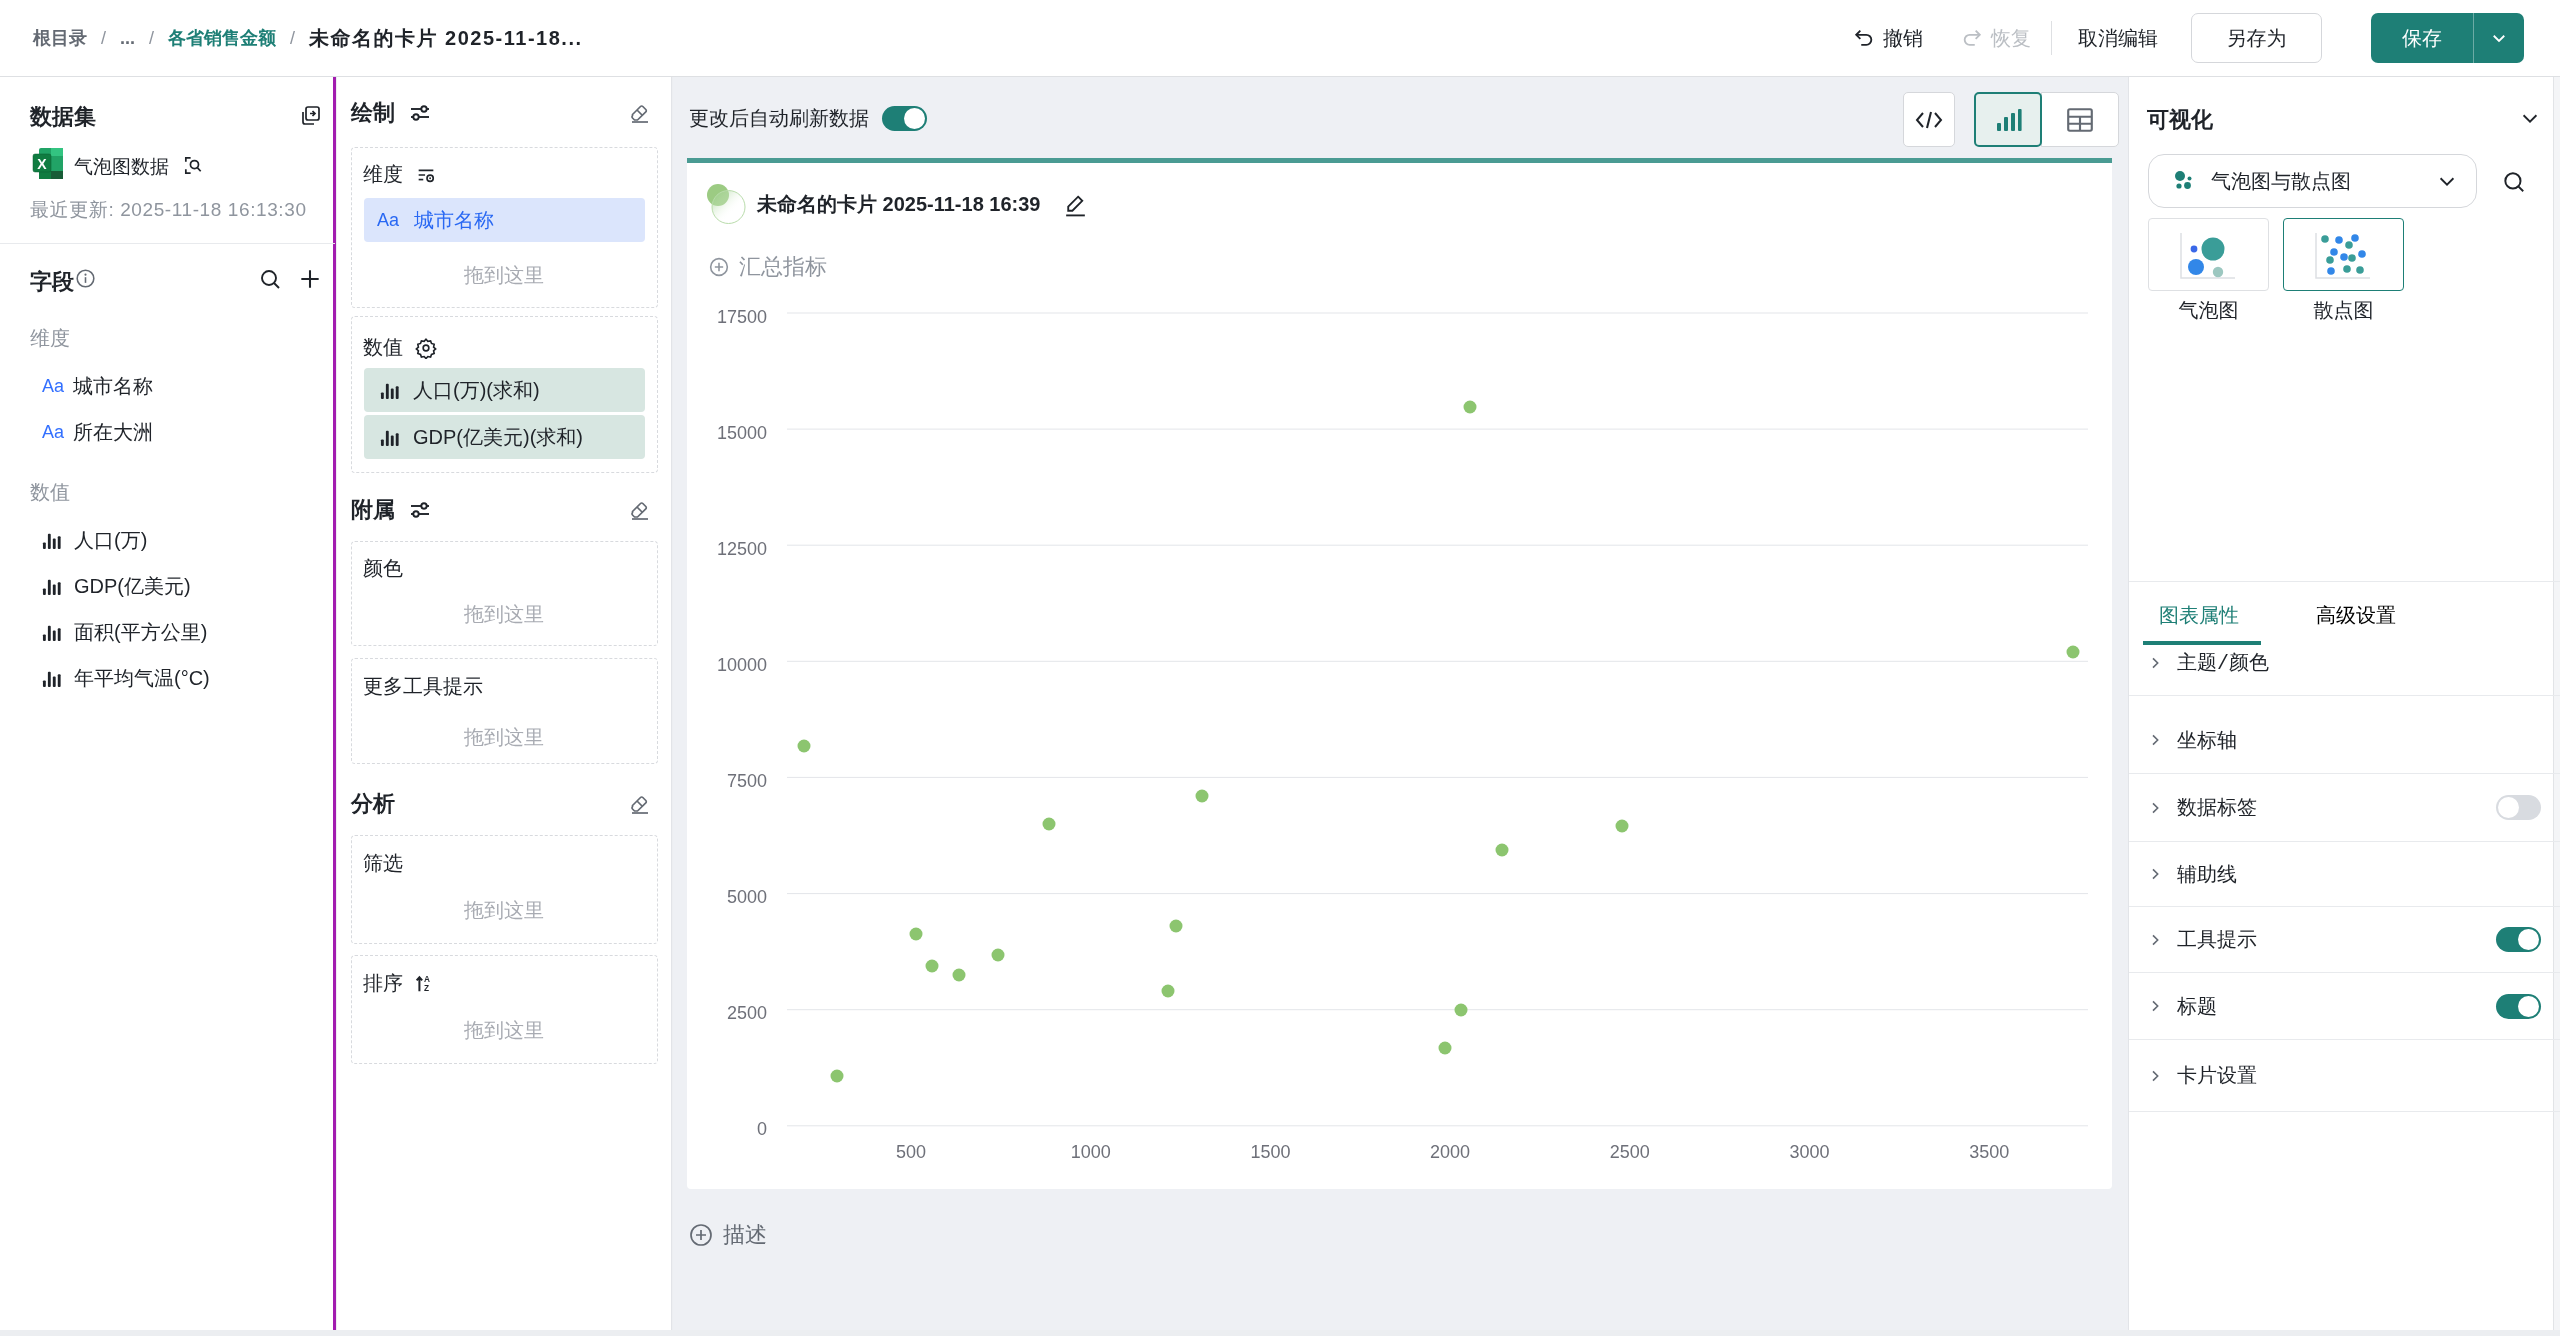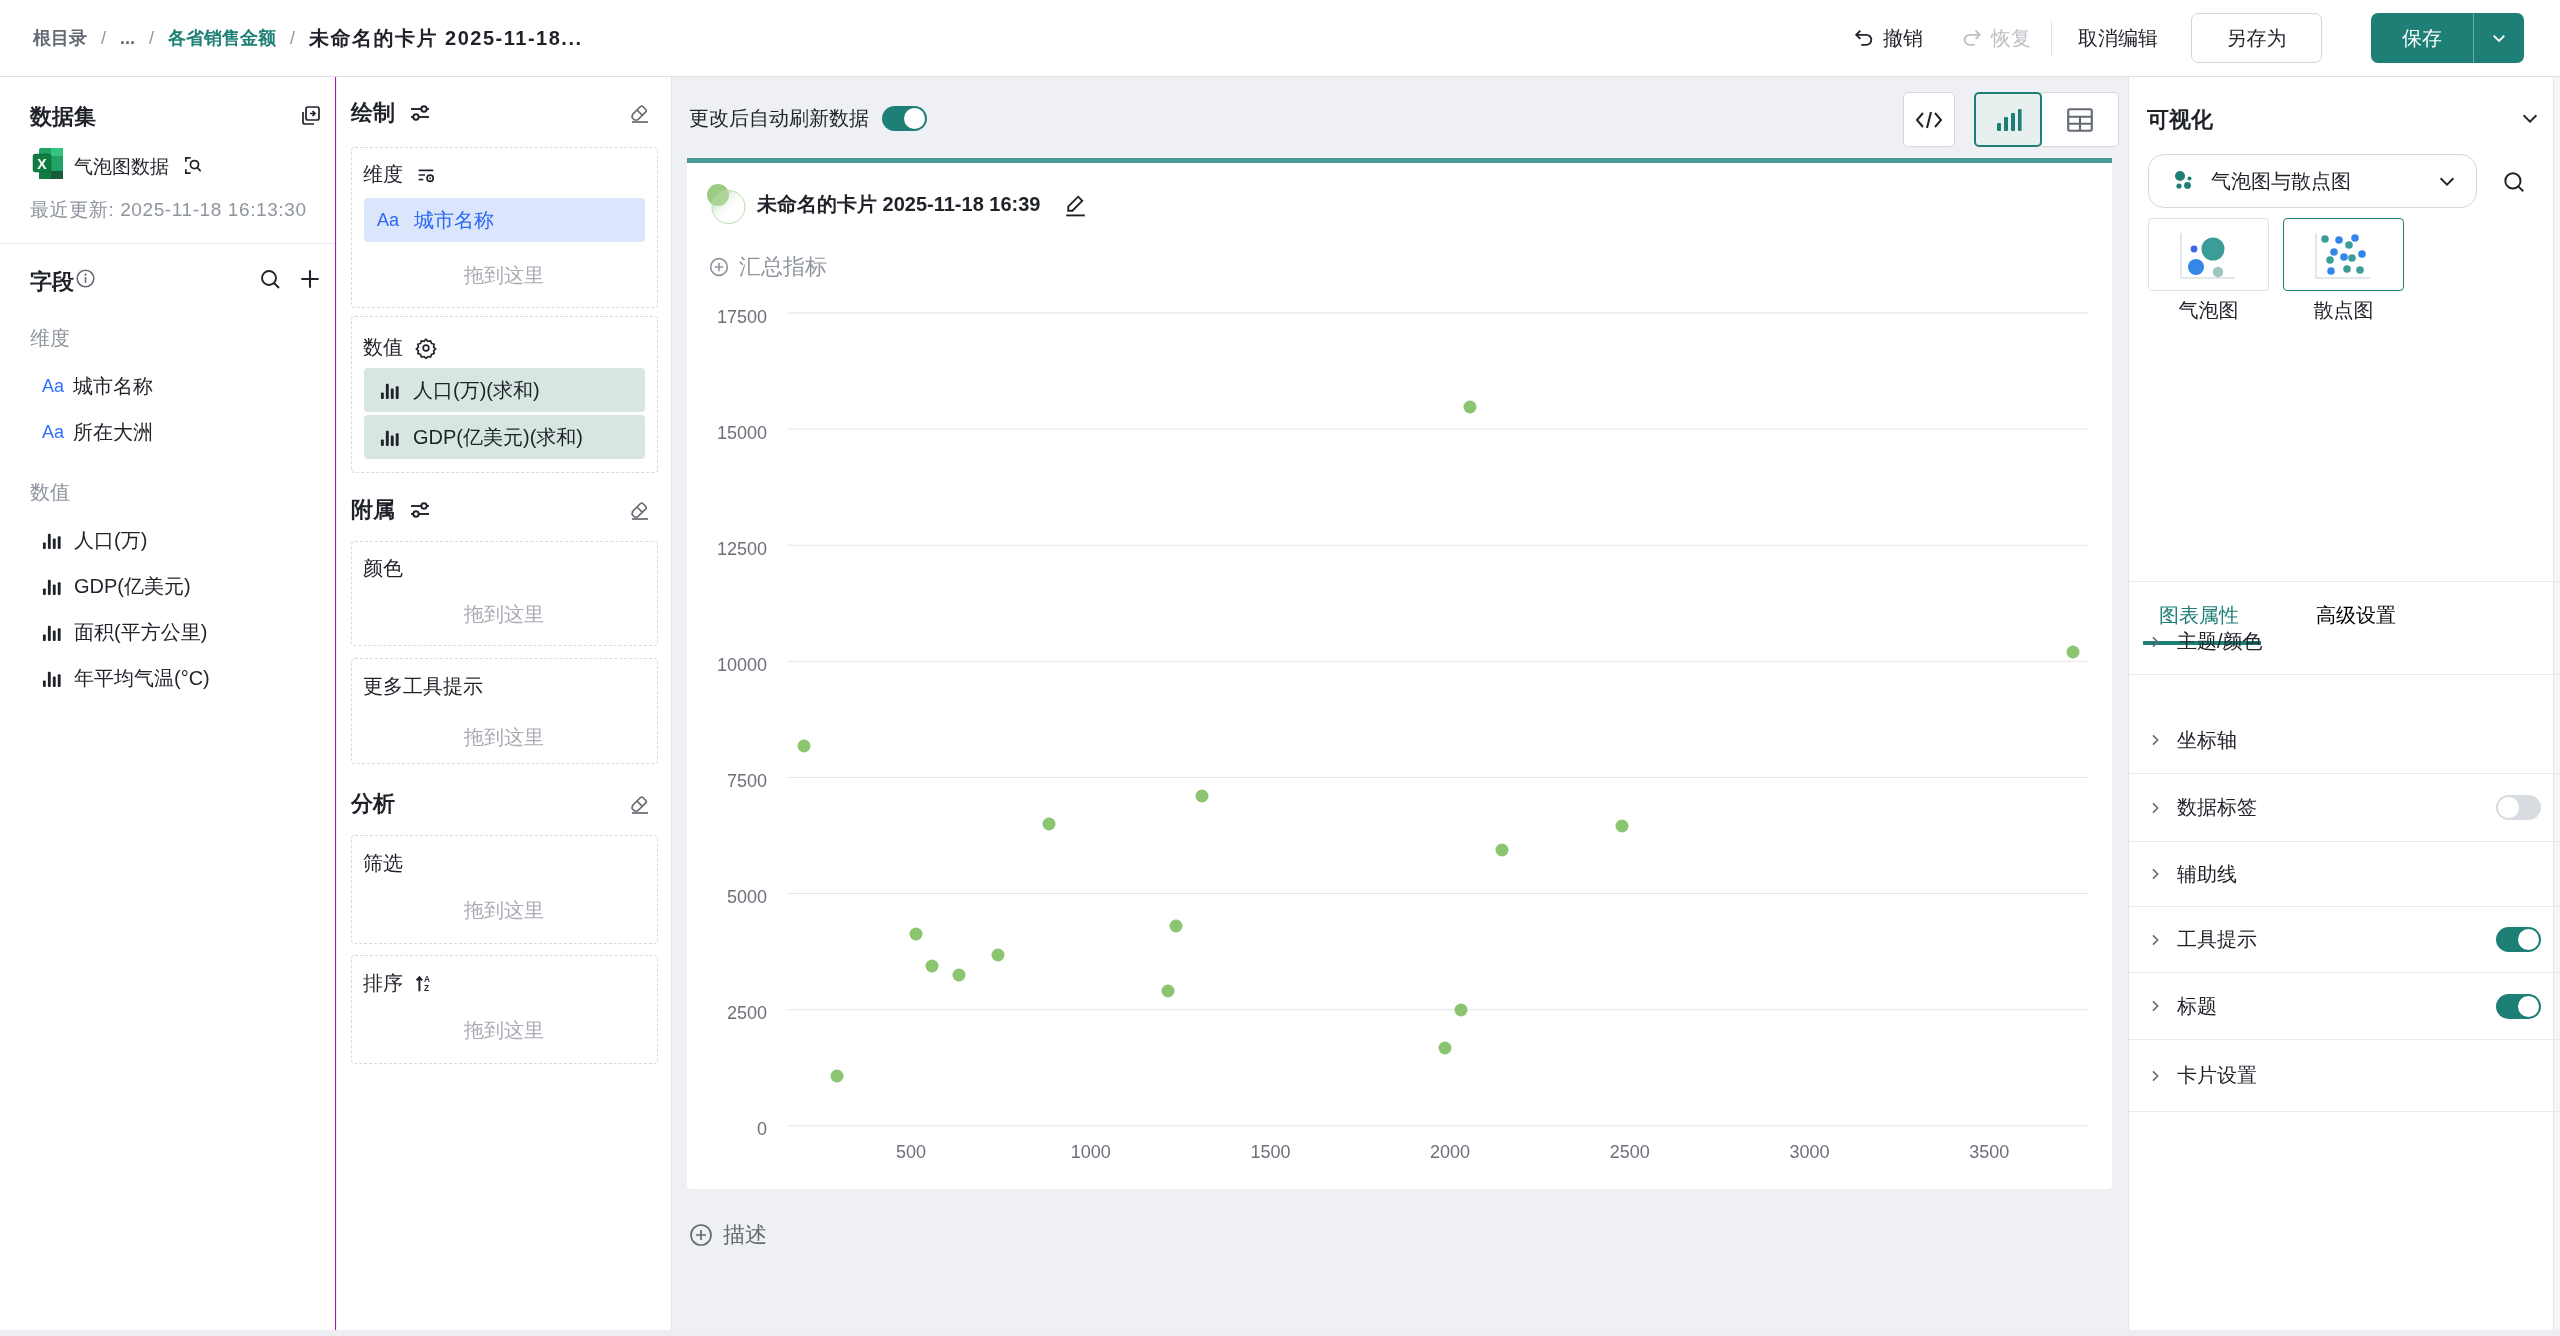--- a/index.html
+++ b/index.html
@@ -16,21 +16,21 @@
 .tb-act { position:absolute; top:0; height:76px; display:flex; align-items:center; font-size:20px; color:#1f2329; }
 #undo { left:1853px; } #redo { left:1961px; color:#bbbfc4; }
 #tb-div { position:absolute; left:2051px; top:21px; width:1px; height:34px; background:#dee0e3; }
 #cancel-edit { left:2078px; }
 #saveas { position:absolute; left:2191px; top:13px; width:131px; height:50px; border:1px solid #d5d7db; border-radius:7px; background:#fff; font-size:20px; display:flex; align-items:center; justify-content:center; }
 #save { position:absolute; left:2371px; top:13px; width:153px; height:50px; border-radius:7px; background:#1e7f76; color:#fff; font-size:20px; display:flex; align-items:center; }
 #save .txt { width:102px; text-align:center; }
 #save .dd { width:51px; height:50px; border-left:1px solid rgba(255,255,255,.35); display:flex; align-items:center; justify-content:center; }
 .icon { display:inline-block; vertical-align:middle; }
 
-#p1 { position:absolute; left:0; top:77px; width:336px; height:1253px; background:#fff; border-right:1px solid #a21caf; }
+#p1 { position:absolute; left:0; top:77px; width:336px; height:1253px; background:#fff; border-right:3px solid #a21caf; }
 #p2 { position:absolute; left:337px; top:77px; width:335px; height:1253px; background:#fff; border-right:1px solid #e2e4e8; }
 #main { position:absolute; left:673px; top:77px; width:1455px; height:1253px; background:#eef0f4; }
 #p3 { position:absolute; left:2128px; top:77px; width:432px; height:1253px; background:#fff; border-left:1px solid #e2e4e8; }
 
 .h1 { font-size:22px; font-weight:bold; color:#1f2329; }
 .gray { color:#8f959e; }
 #p1 .row { position:absolute; left:42px; display:flex; align-items:center; font-size:20px; color:#1f2329; }
 #p1-div { position:absolute; left:0; top:166px; width:335px; height:1px; background:#e8eaed; }
 
 .dashed { position:absolute; left:14px; width:307px; border:1px dashed #d8dade; border-radius:4px; background:#fff; }
@@ -426,21 +426,21 @@
       <circle cx="76" cy="51" r="3.8" fill="#3a9d98"></circle>
     </svg>
   </div>
   <div class="tlabel" style="left:19px;">气泡图</div>
   <div class="tlabel" style="left:154px;">散点图</div>
   <div id="p3-div"></div>
   <div class="tab" style="left:30px;color:#1e7f76;">图表属性</div>
   <div class="tab" style="left:187px;color:#000000;">高级设置</div>
   <div id="tab-underline"></div>
 
-  <div class="row-acc" style="top:532px;height:66px;">
+  <div class="row-acc" style="top:553px;height:66px;font-family:Liberation Mono, monospace;">
     <svg class="acc-chev" width="16" height="16" viewBox="0 0 24 24" fill="none" stroke="#646a73" stroke-width="2.4">
         <path d="M9 5 L16 12 L9 19"></path>
       </svg>主题/颜色
   </div>
   <div class="row-acc" style="top:630px;height:67px;">
     <svg class="acc-chev" width="16" height="16" viewBox="0 0 24 24" fill="none" stroke="#646a73" stroke-width="2.4">
         <path d="M9 5 L16 12 L9 19"></path>
       </svg>坐标轴
   </div>
   <div class="row-acc" style="top:697px;height:68px;">

